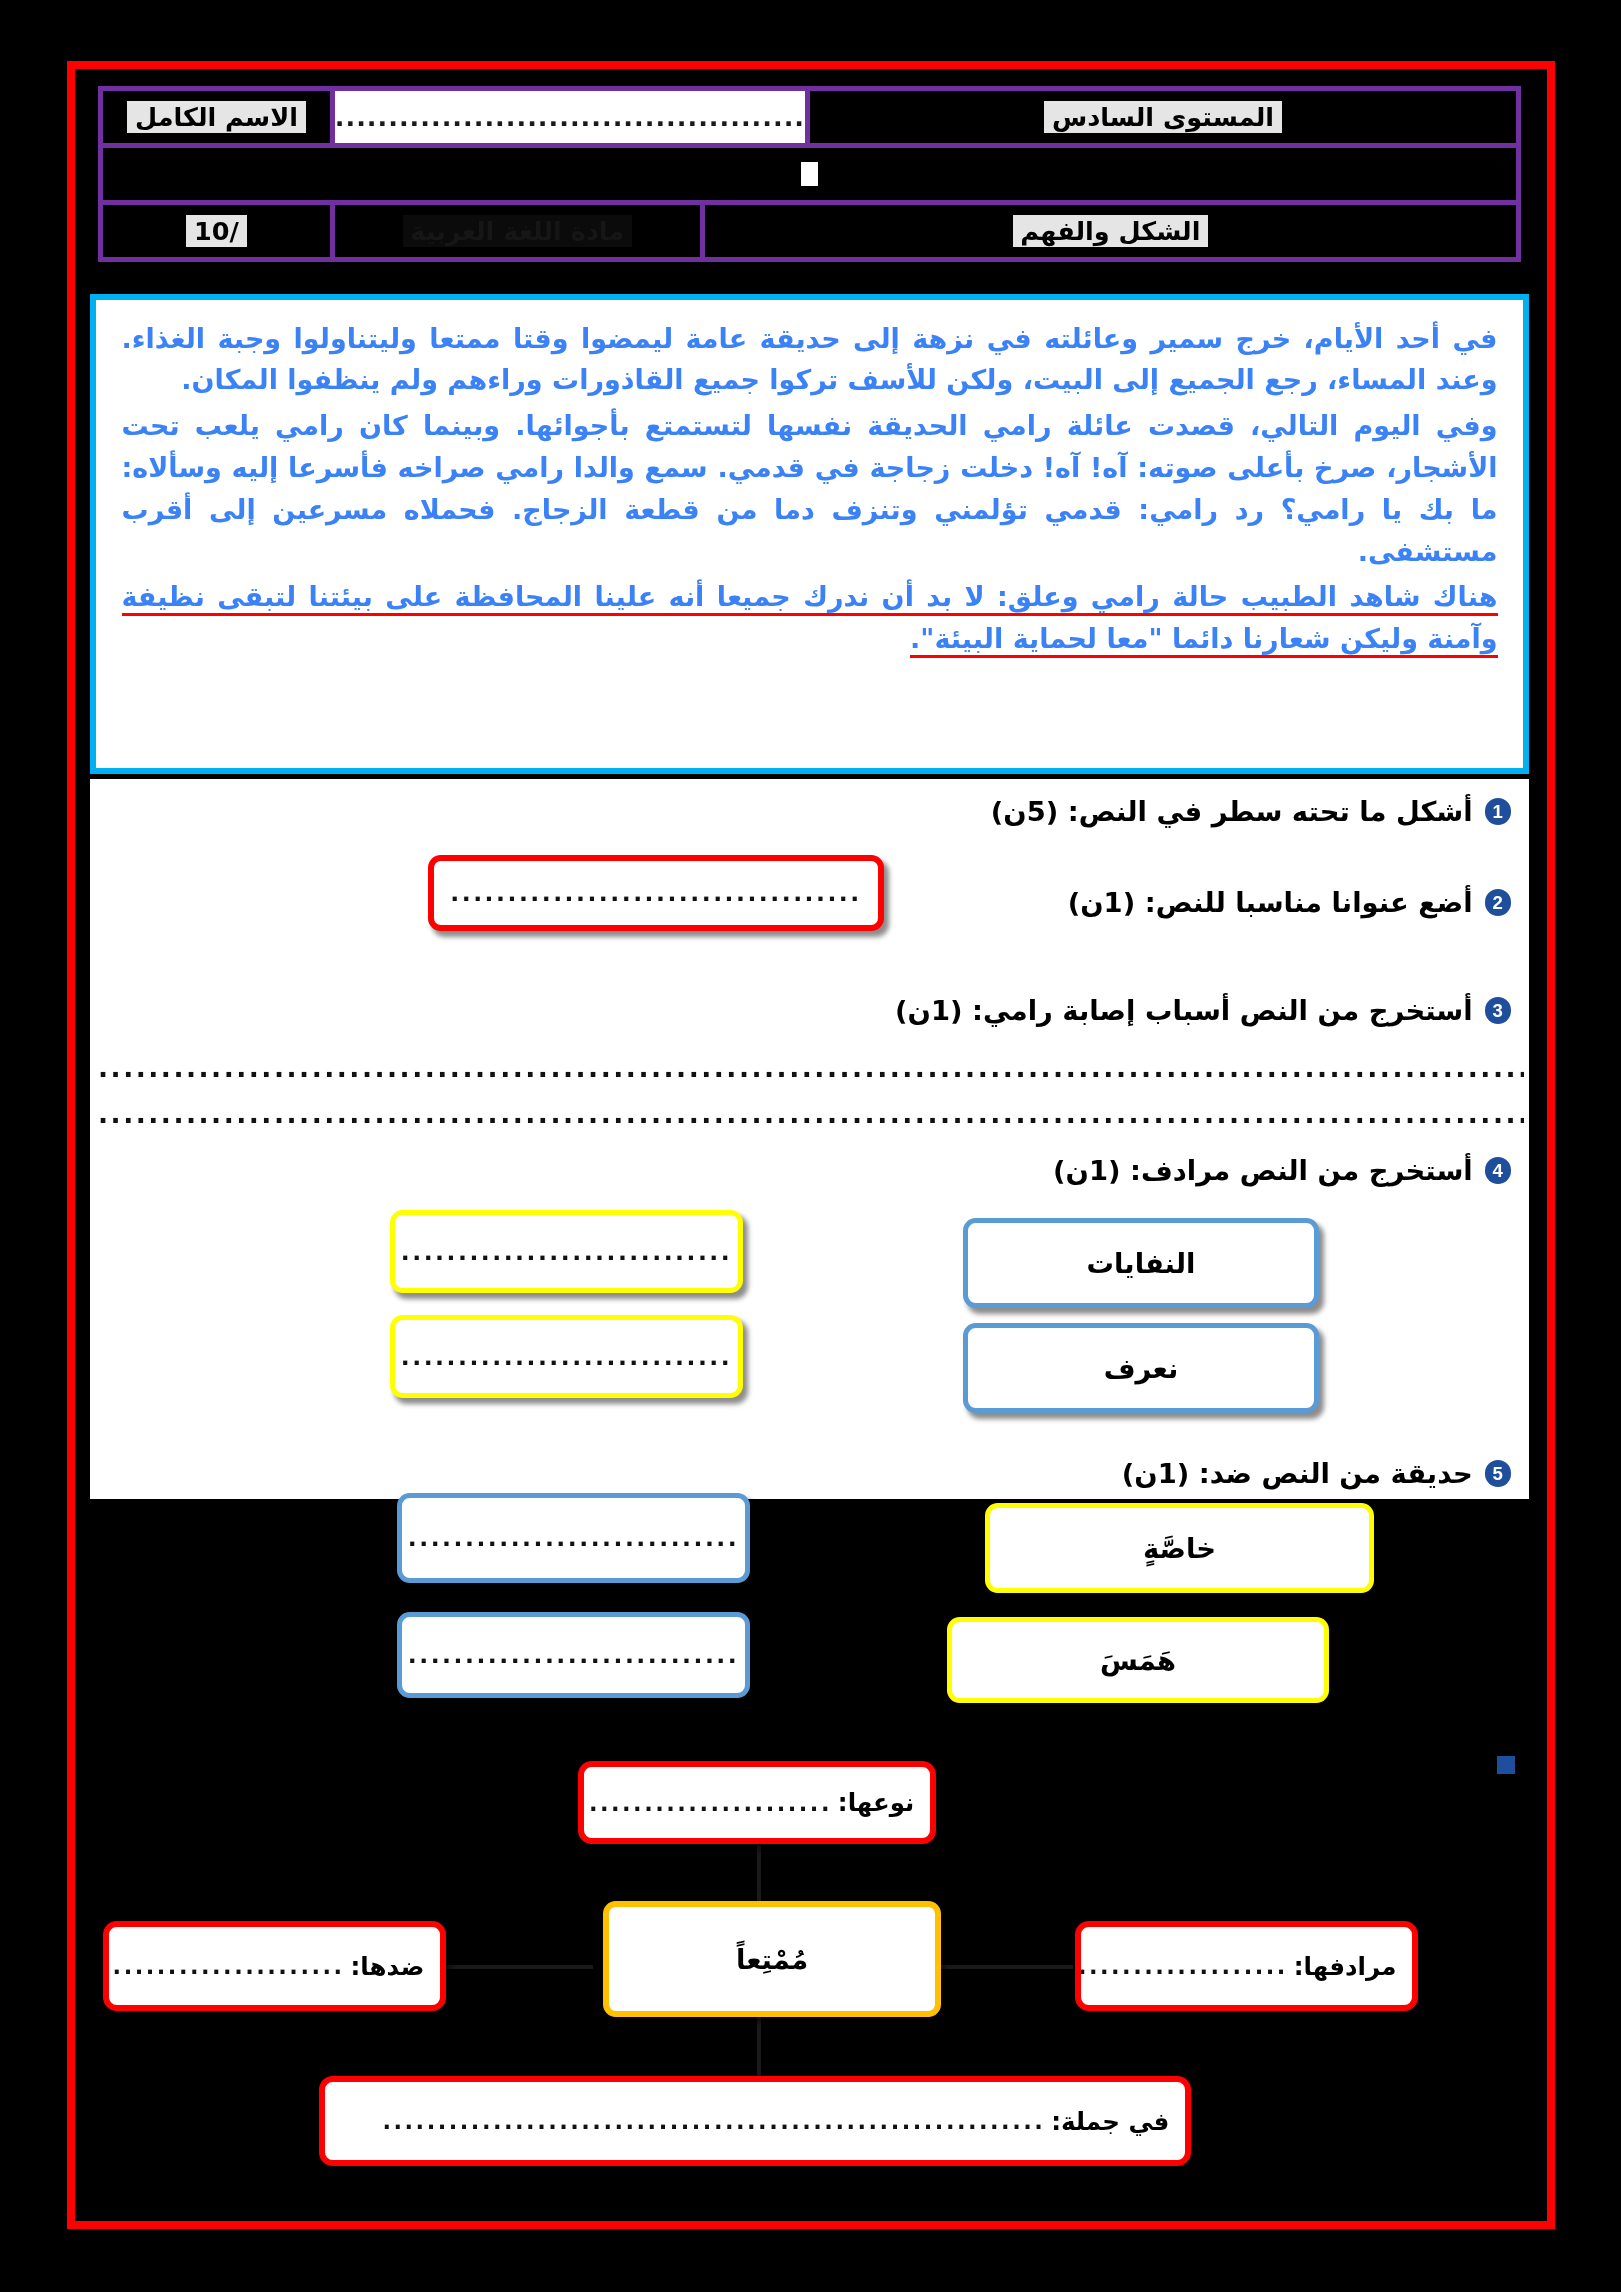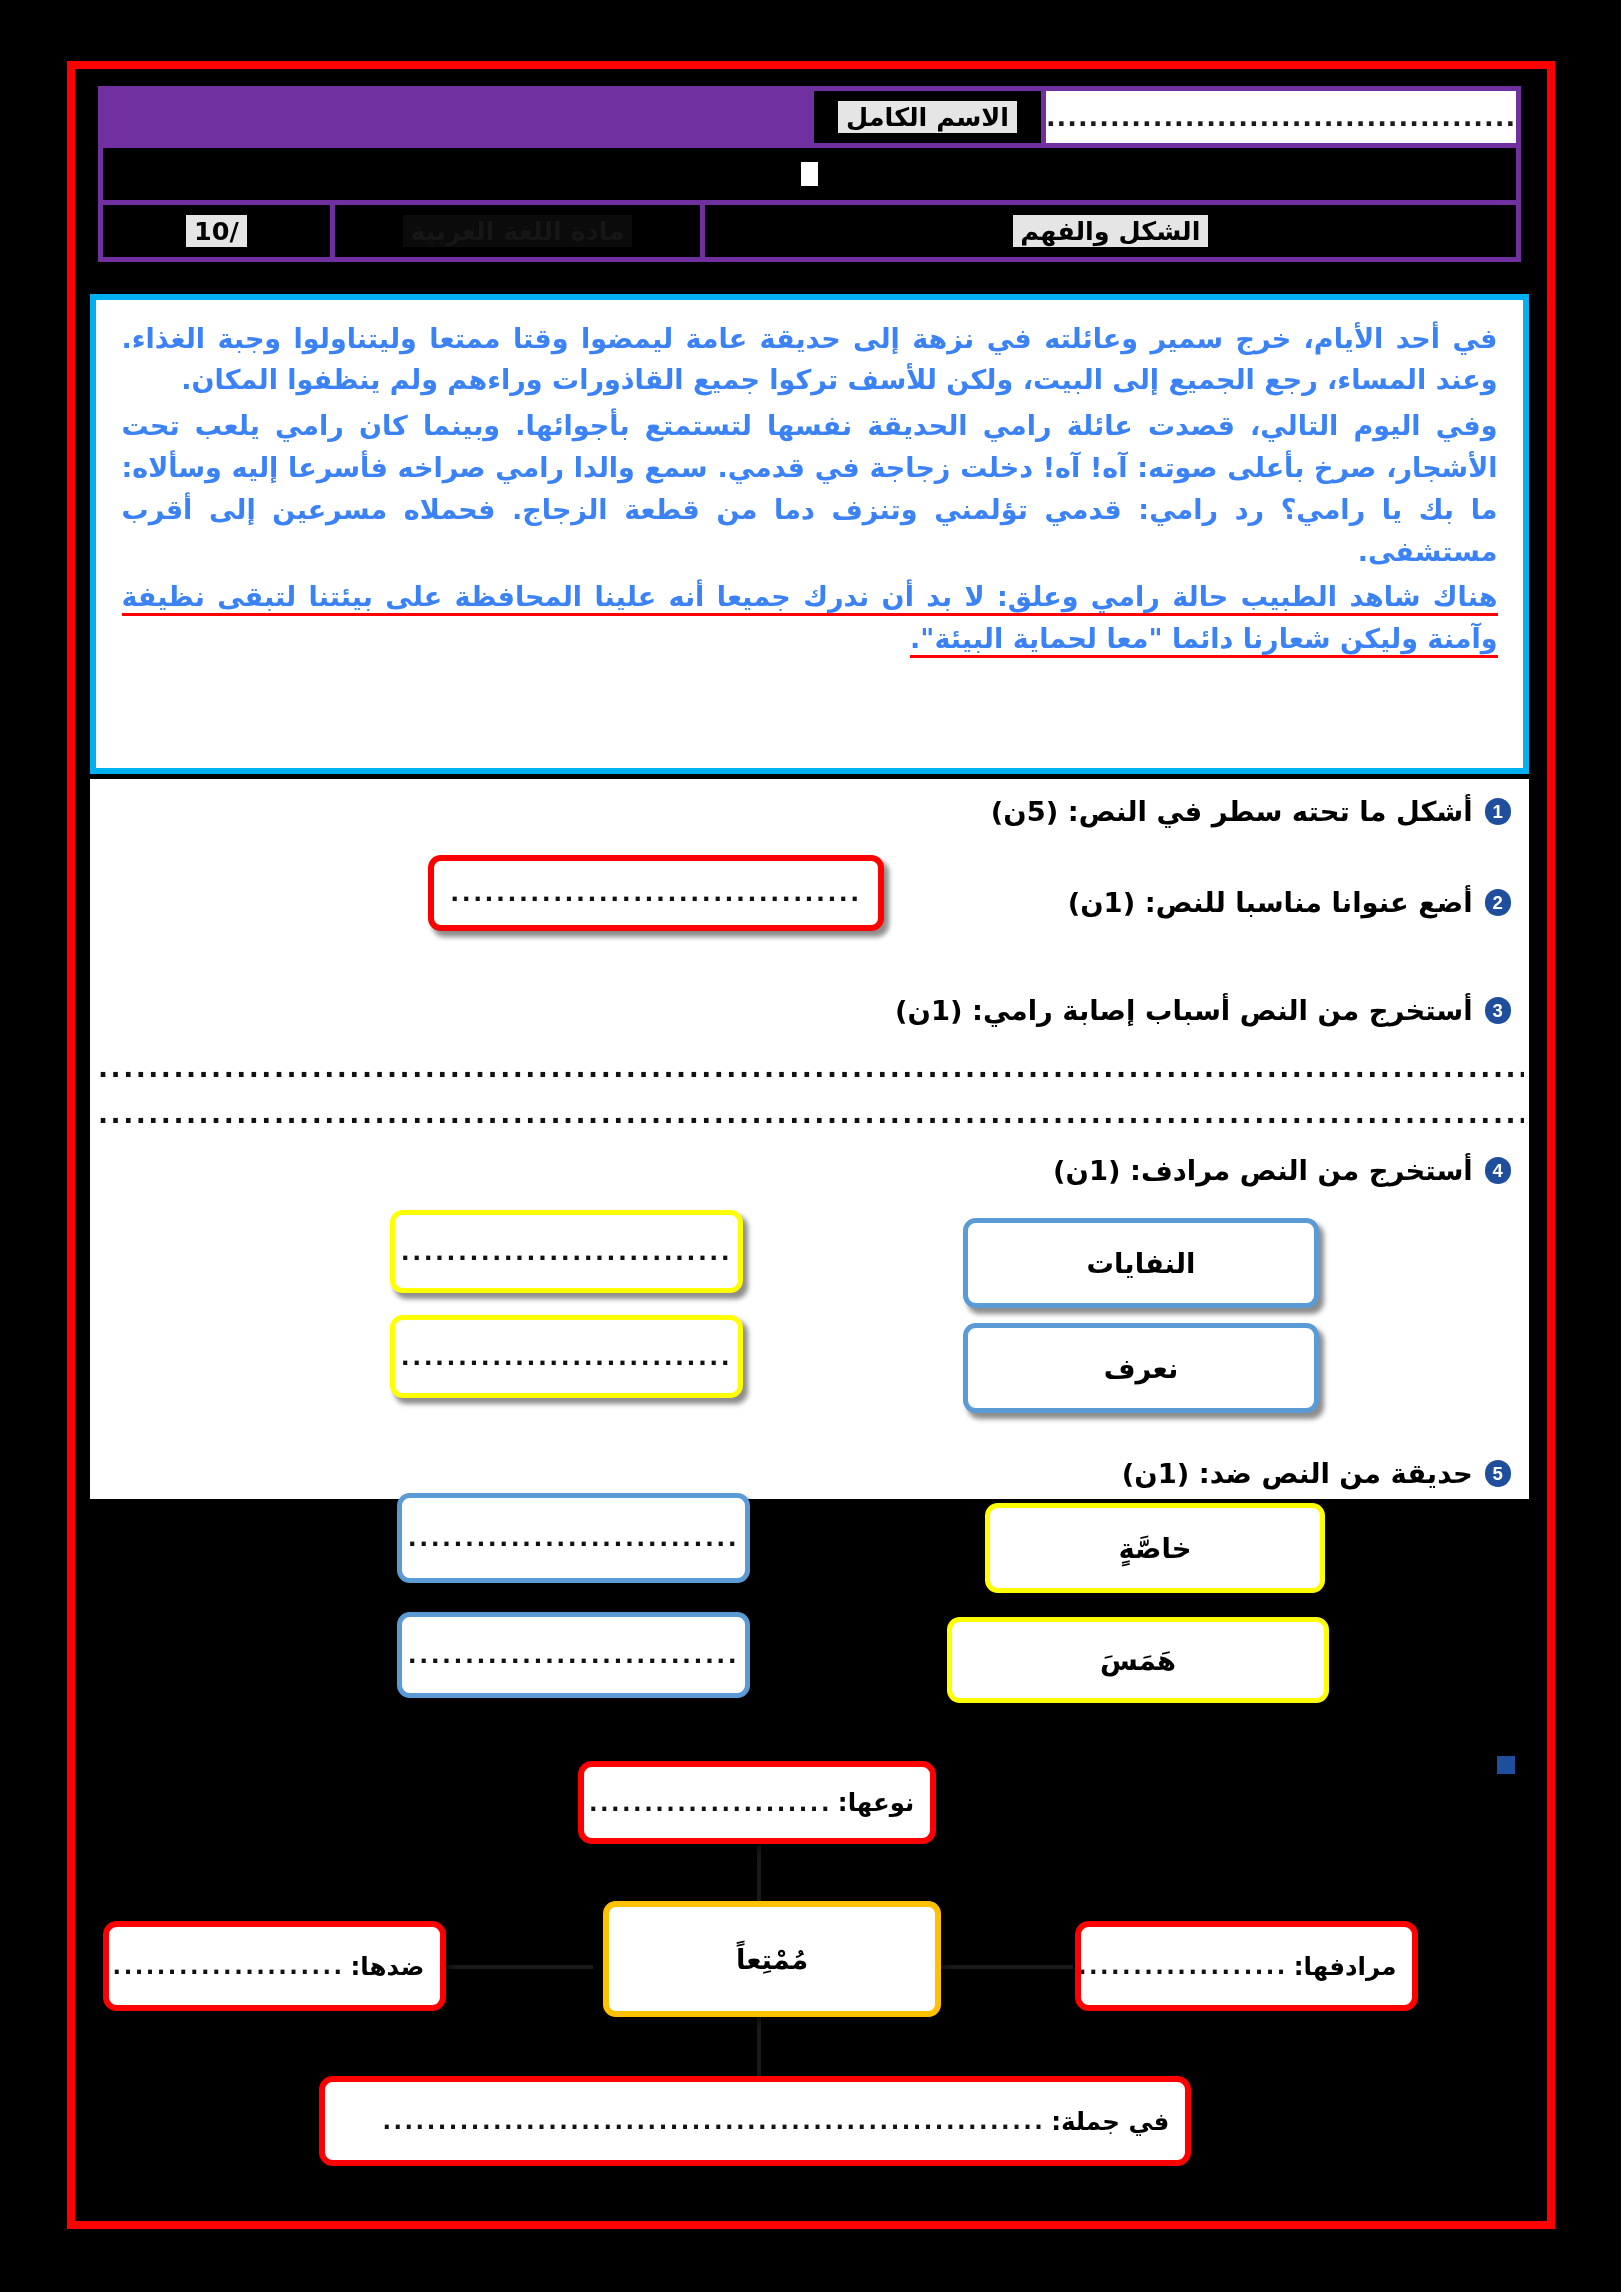--- a/index.html
+++ b/index.html
@@ -244,20 +244,23 @@
   }
 </style>
 </head>
 <body>
 
 <div class="page-frame"></div>
 
 <div class="header-table">
 
   <div class="hdr-row">
+    <div class="hdr-cell c-level">
+      <span class="chip chip-dark">المستوى السادس</span>
+    </div>
     <div class="hdr-cell c-dots">
       <span class="chip-dots">............................................</span>
     </div>
     <div class="hdr-cell c-name">
       <span class="chip chip-dark">الاسم الكامل</span>
     </div>
   </div>
 
   <div class="hdr-row">
     <div class="hdr-cell c-full">
@@ -324,21 +327,21 @@
 </div>
 <div class="wbox yellow" style="left:390px; top:1315px; width:353px; height:83px;">
   <span class="dots">.............................</span>
 </div>
 
 <div class="q-line" style="right:110px; top:1458px;">
   <span class="q-num">5</span>
   <span class="q-text">حديقة من النص ضد: (1ن)</span>
 </div>
 
-<div class="wbox yellow" style="left:985px; top:1503px; width:340px; height:90px;">
+<div class="wbox yellow" style="left:985px; top:1503px; width:389px; height:90px;">
   <span>خاصَّةٍ</span>
 </div>
 <div class="wbox blue" style="left:397px; top:1493px; width:353px; height:90px;">
   <span class="dots">.............................</span>
 </div>
 
 <div class="wbox yellow" style="left:947px; top:1617px; width:382px; height:86px;">
   <span>هَمَسَ</span>
 </div>
 <div class="wbox blue" style="left:397px; top:1612px; width:353px; height:86px;">

